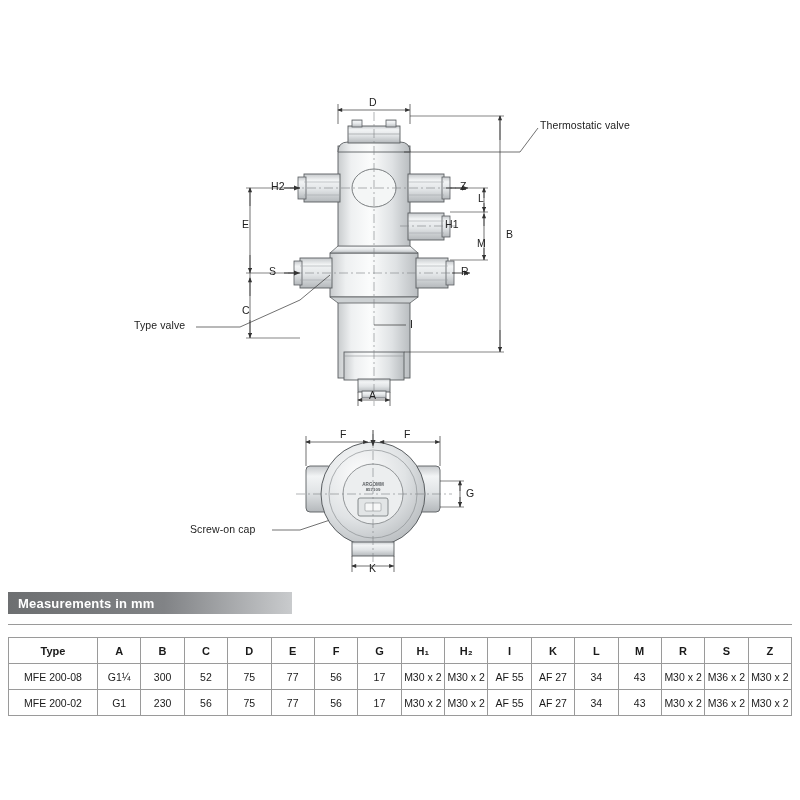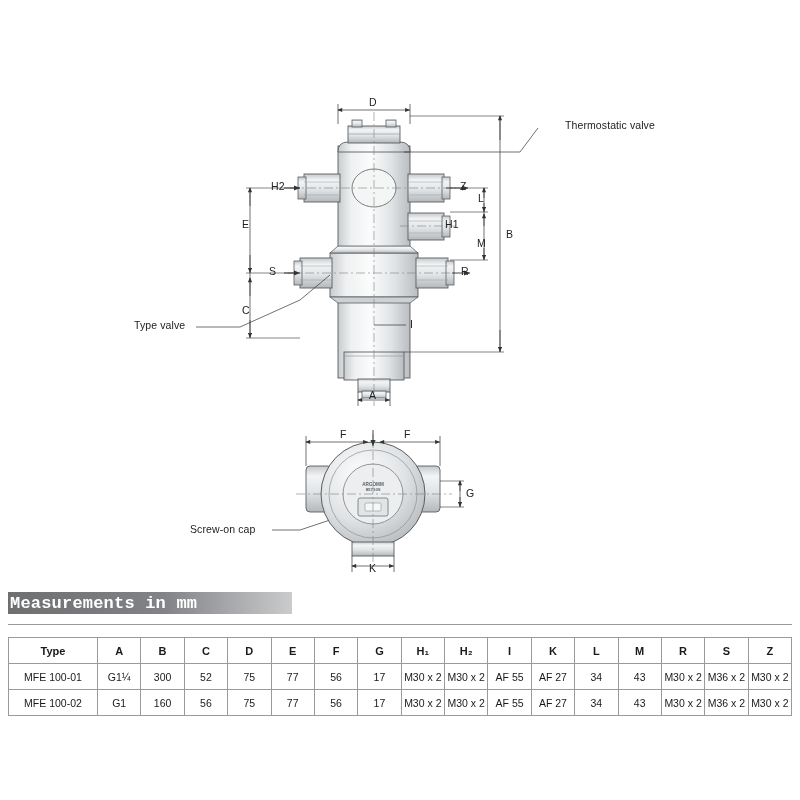--- a/index.html
+++ b/index.html
@@ -47,25 +47,24 @@
     left: 8px;
     top: 592px;
     width: 284px;
     height: 22px;
     background: linear-gradient(to right, #6d6f71 0%, #818386 55%, #c9cbcd 100%);
     display: flex;
     align-items: center;
   }
   #banner .banner-text {
     color: #ffffff;
-    font-size: 17px;
+    font-size: 13px;
     font-weight: bold;
-    padding-left: 2px;
+    padding-left: 10px;
     letter-spacing: 0.2px;
-    font-family: Liberation Mono, monospace;
   }
 
   
   #table-wrap {
     position: absolute;
     left: 8px;
     top: 637px;
     width: 784px;
   }
   table.spec {
@@ -298,21 +297,21 @@
     <span class="callout-label" style="left:477px; top:237px;">M</span>
     <span class="callout-label" style="left:461px; top:265px;">R</span>
     <span class="callout-label" style="left:506px; top:228px;">B</span>
     <span class="callout-label" style="left:410px; top:318px;">I</span>
     <span class="callout-label" style="left:369px; top:389px;">A</span>
     <span class="callout-label" style="left:340px; top:428px;">F</span>
     <span class="callout-label" style="left:404px; top:428px;">F</span>
     <span class="callout-label" style="left:466px; top:487px;">G</span>
     <span class="callout-label" style="left:369px; top:562px;">K</span>
 
-    <span class="callout-label" style="left:540px; top:119px;margin-left:25px;">Thermostatic valve</span>
+    <span class="callout-label" style="left:540px; top:119px;">Thermostatic valve</span>
     <span class="callout-label" style="left:134px; top:319px;">Type valve</span>
     <span class="callout-label" style="left:190px; top:523px;">Screw-on cap</span>
   </div>
 
   <div id="banner">
     <span class="banner-text">Measurements in mm</span>
   </div>
 
   <div class="top-rule"></div>
 
@@ -334,42 +333,42 @@
           <th>K</th>
           <th>L</th>
           <th>M</th>
           <th>R</th>
           <th>S</th>
           <th>Z</th>
         </tr>
       </thead>
       <tbody>
         <tr>
-          <td class="type-cell">MFE 100-01</td>
+          <td class="type-cell">MFE 200-08</td>
           <td>G1¼</td>
           <td>300</td>
           <td>52</td>
           <td>75</td>
           <td>77</td>
           <td>56</td>
           <td>17</td>
           <td>M30 x 2</td>
           <td>M30 x 2</td>
           <td>AF 55</td>
           <td>AF 27</td>
           <td>34</td>
           <td>43</td>
           <td>M30 x 2</td>
           <td>M36 x 2</td>
           <td>M30 x 2</td>
         </tr>
         <tr>
-          <td class="type-cell">MFE 100-02</td>
+          <td class="type-cell">MFE 200-02</td>
           <td>G1</td>
-          <td>160</td>
+          <td>230</td>
           <td>56</td>
           <td>75</td>
           <td>77</td>
           <td>56</td>
           <td>17</td>
           <td>M30 x 2</td>
           <td>M30 x 2</td>
           <td>AF 55</td>
           <td>AF 27</td>
           <td>34</td>

